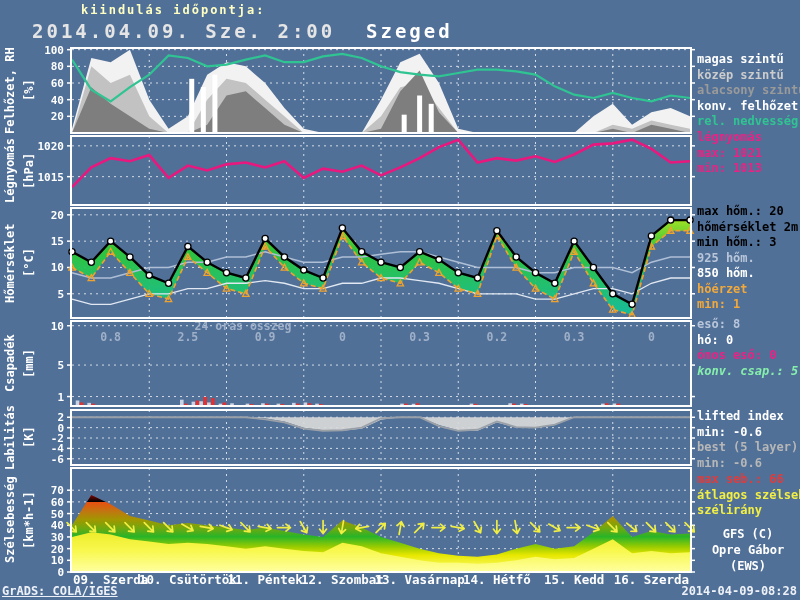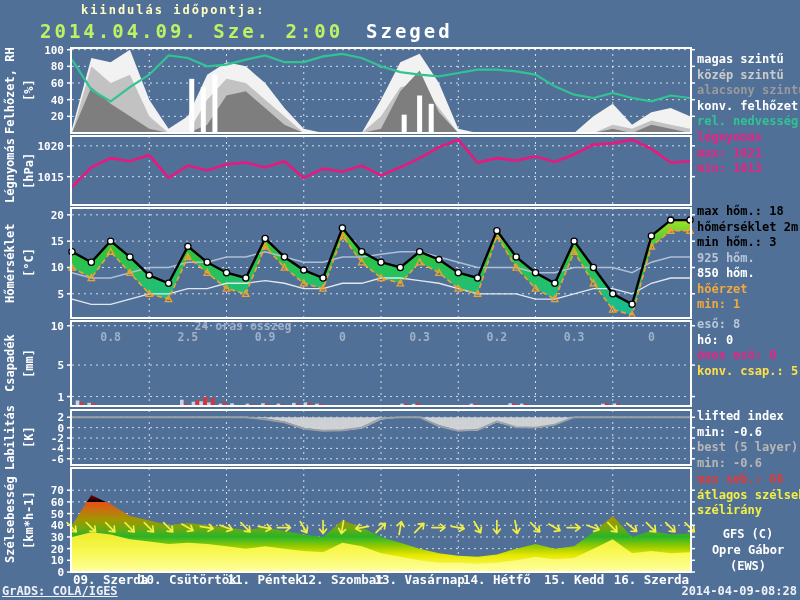--- a/index.html
+++ b/index.html
@@ -1,20 +1,20 @@
 <!DOCTYPE html>
 <html><head>
 <meta charset="utf-8">
 <style>
   html,body{margin:0;padding:0;}
   body{width:800px;height:600px;background:#517098;font-family:"DejaVu Sans Mono",monospace;overflow:hidden;position:relative;}
   .stage{position:absolute;left:0;top:0;width:800px;height:600px;}
   #chart{position:absolute;left:0;top:0;}
   .title1{position:absolute;left:81px;top:3px;color:#ffffc2;font-size:12px;font-weight:bold;letter-spacing:2px;white-space:nowrap;}
-  .title2{position:absolute;left:40px;top:20px;color:#bef264;font-size:19px;font-weight:bold;letter-spacing:3px;white-space:nowrap;}
+  .title2{position:absolute;left:32px;top:20px;color:#e5e5e5;font-size:19px;font-weight:bold;letter-spacing:3px;white-space:nowrap;}
   .station{position:absolute;left:366px;top:20px;color:#ffffff;font-size:19px;font-weight:bold;letter-spacing:3px;white-space:nowrap;}
   .vlabel{position:absolute;color:#ffffff;font-size:12px;font-weight:bold;writing-mode:vertical-rl;transform:rotate(180deg);display:flex;align-items:center;justify-content:center;width:16px;white-space:nowrap;}
   .legend{position:absolute;left:697px;}
   .legend-line{font-size:12px;font-weight:bold;line-height:15.5px;white-space:nowrap;}
   .credits{position:absolute;left:700px;width:96px;text-align:center;color:#ffffff;}
   .credits .legend-line{color:#ffffff;line-height:16px;}
   .footer-left{position:absolute;left:2px;top:584px;color:#eef2f8;font-size:12px;font-weight:bold;text-decoration:underline;}
   .footer-right{position:absolute;right:3px;top:584px;color:#eef2f8;font-size:12px;font-weight:bold;margin-left:24px;}
 </style>
 </head>
@@ -409,33 +409,33 @@
         <div class="legend-line" style="color: rgb(154, 154, 154);">alacsony szintű</div>
         <div class="legend-line" style="color: rgb(255, 255, 255);">konv. felhőzet</div>
         <div class="legend-line" style="color: rgb(47, 196, 146);">rel. nedvesség</div>
       </div>
       <div class="legend" style="top: 130px;">
         <div class="legend-line" style="color: rgb(232, 35, 132);">légnyomás</div>
         <div class="legend-line" style="color: rgb(232, 35, 132);">max: 1021</div>
         <div class="legend-line" style="color: rgb(232, 35, 132);">min: 1013</div>
       </div>
       <div class="legend" style="top: 204px;">
-        <div class="legend-line" style="color: rgb(0, 0, 0);">max hőm.: 18</div>
+        <div class="legend-line" style="color: rgb(0, 0, 0);">max hőm.: 20</div>
         <div class="legend-line" style="color: rgb(0, 0, 0);">hőmérséklet 2m</div>
         <div class="legend-line" style="color: rgb(0, 0, 0);">min hőm.: 3</div>
         <div class="legend-line" style="color: rgb(185, 198, 218);">925 hőm.</div>
         <div class="legend-line" style="color: #ffffff;">850 hőm.</div>
         <div class="legend-line" style="color: rgb(242, 169, 59);">hőérzet</div>
         <div class="legend-line" style="color: rgb(242, 169, 59);">min: 1</div>
       </div>
       <div class="legend" style="top: 317px;">
         <div class="legend-line" style="color: rgb(185, 198, 218);">eső: 8</div>
         <div class="legend-line" style="color: rgb(255, 255, 255);">hó: 0</div>
         <div class="legend-line" style="color: rgb(232, 35, 132);">ónos eső: 0</div>
-        <div class="legend-line" style="color: #fde047;">konv. csap.: 5</div>
+        <div class="legend-line" style="color: #86efac; font-style: italic;">konv. csap.: 5</div>
       </div>
       <div class="legend" style="top: 409px;">
         <div class="legend-line" style="color: rgb(255, 255, 255);">lifted index</div>
         <div class="legend-line" style="color: rgb(255, 255, 255);">min: -0.6</div>
         <div class="legend-line" style="color: rgb(183, 183, 183);">best (5 layer)</div>
         <div class="legend-line" style="color: rgb(183, 183, 183);">min: -0.6</div>
       </div>
       <div class="legend" style="top: 472px;">
         <div class="legend-line" style="color: rgb(226, 59, 59);">max seb.: 66</div>
         <div class="legend-line" style="color: rgb(242, 239, 67);">átlagos szélseb.</div>

